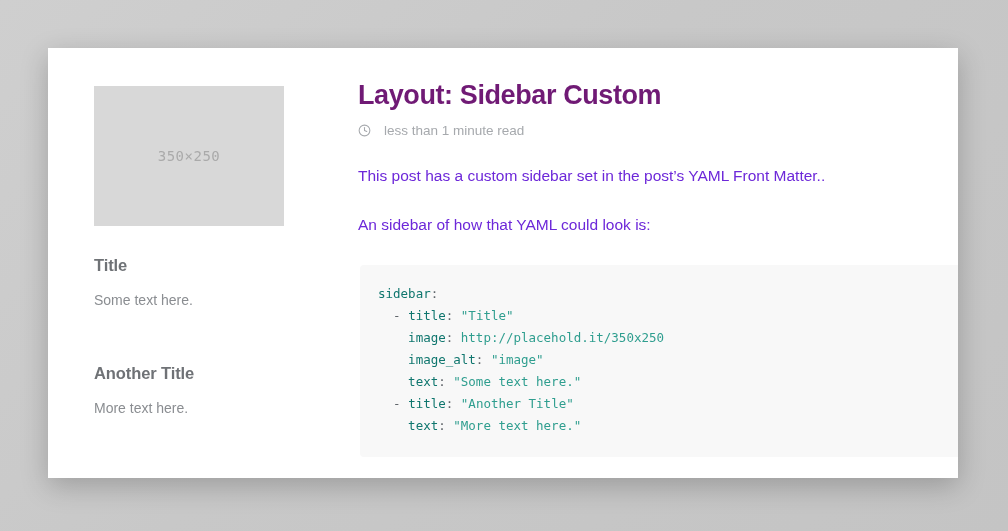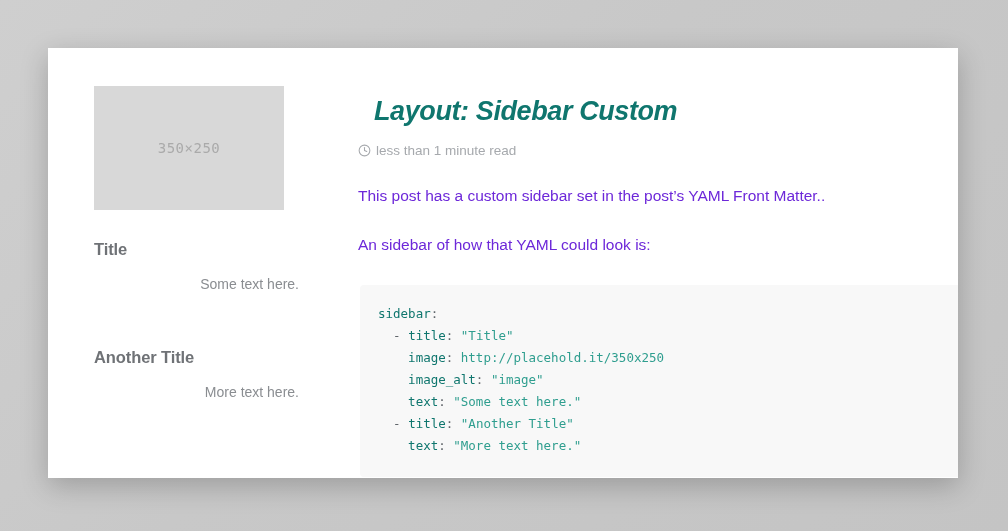--- a/index.html
+++ b/index.html
@@ -41,21 +41,21 @@
   
   .sidebar {
     position: absolute;
     left: 46px;
     top: 38px;
     width: 205px;
   }
 
   .sidebar-figure {
     width: 190px;
-    height: 124px;
+    height: 140px;
     background: #d8d8d8;
     display: flex;
     align-items: center;
     justify-content: center;
   }
 
   .sidebar-figure-label {
     color: #aaaaaa;
     font-family: "DejaVu Sans Mono", monospace;
     font-size: 14px;
@@ -75,47 +75,45 @@
     font-weight: bold;
     color: #6f7276;
     letter-spacing: -0.1px;
   }
 
   .sidebar-text {
     margin: 15px 0 0 0;
     font-size: 14px;
     color: #8a8d91;
     line-height: 1.5;
-    text-align: right;
   }
 
   
   .content {
     position: absolute;
     left: 310px;
     top: 32px;
     right: 0;
     bottom: 0;
   }
 
   .post-title {
-    margin: 16px;
+    margin: 0;
     font-size: 27px;
     font-weight: bold;
-    color: #0f766e;
+    color: #701a75;
     letter-spacing: -0.4px;
     line-height: 1.15;
-    font-style: italic;
   }
 
   .post-meta {
     margin: 12px 0 0 0;
     display: flex;
     align-items: center;
-    gap: 5px;
+    gap: 13px;
     font-size: 13.5px;
     color: #a6a9ad;
   }
 
   .clock-icon {
     display: inline-block;
     width: 13px;
     height: 13px;
     position: relative;
     top: 0px;

